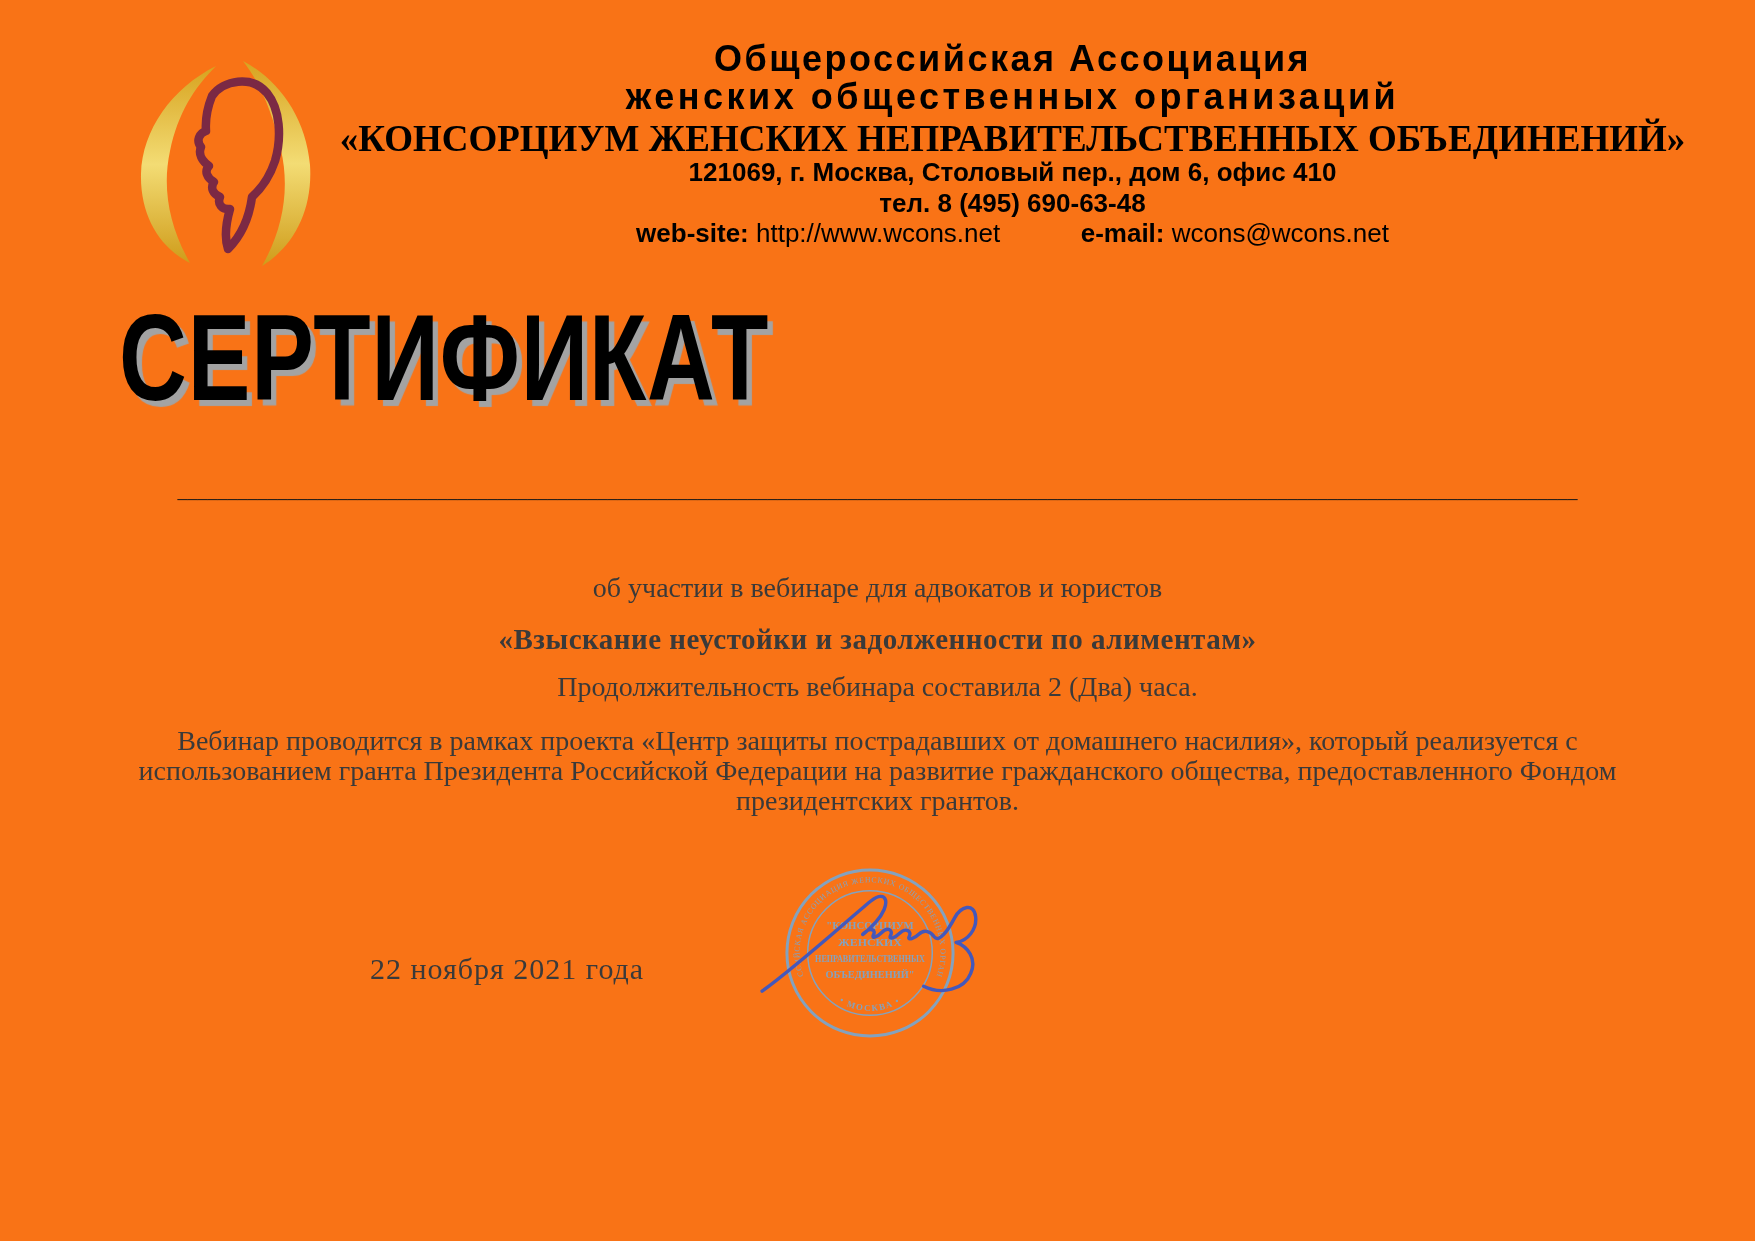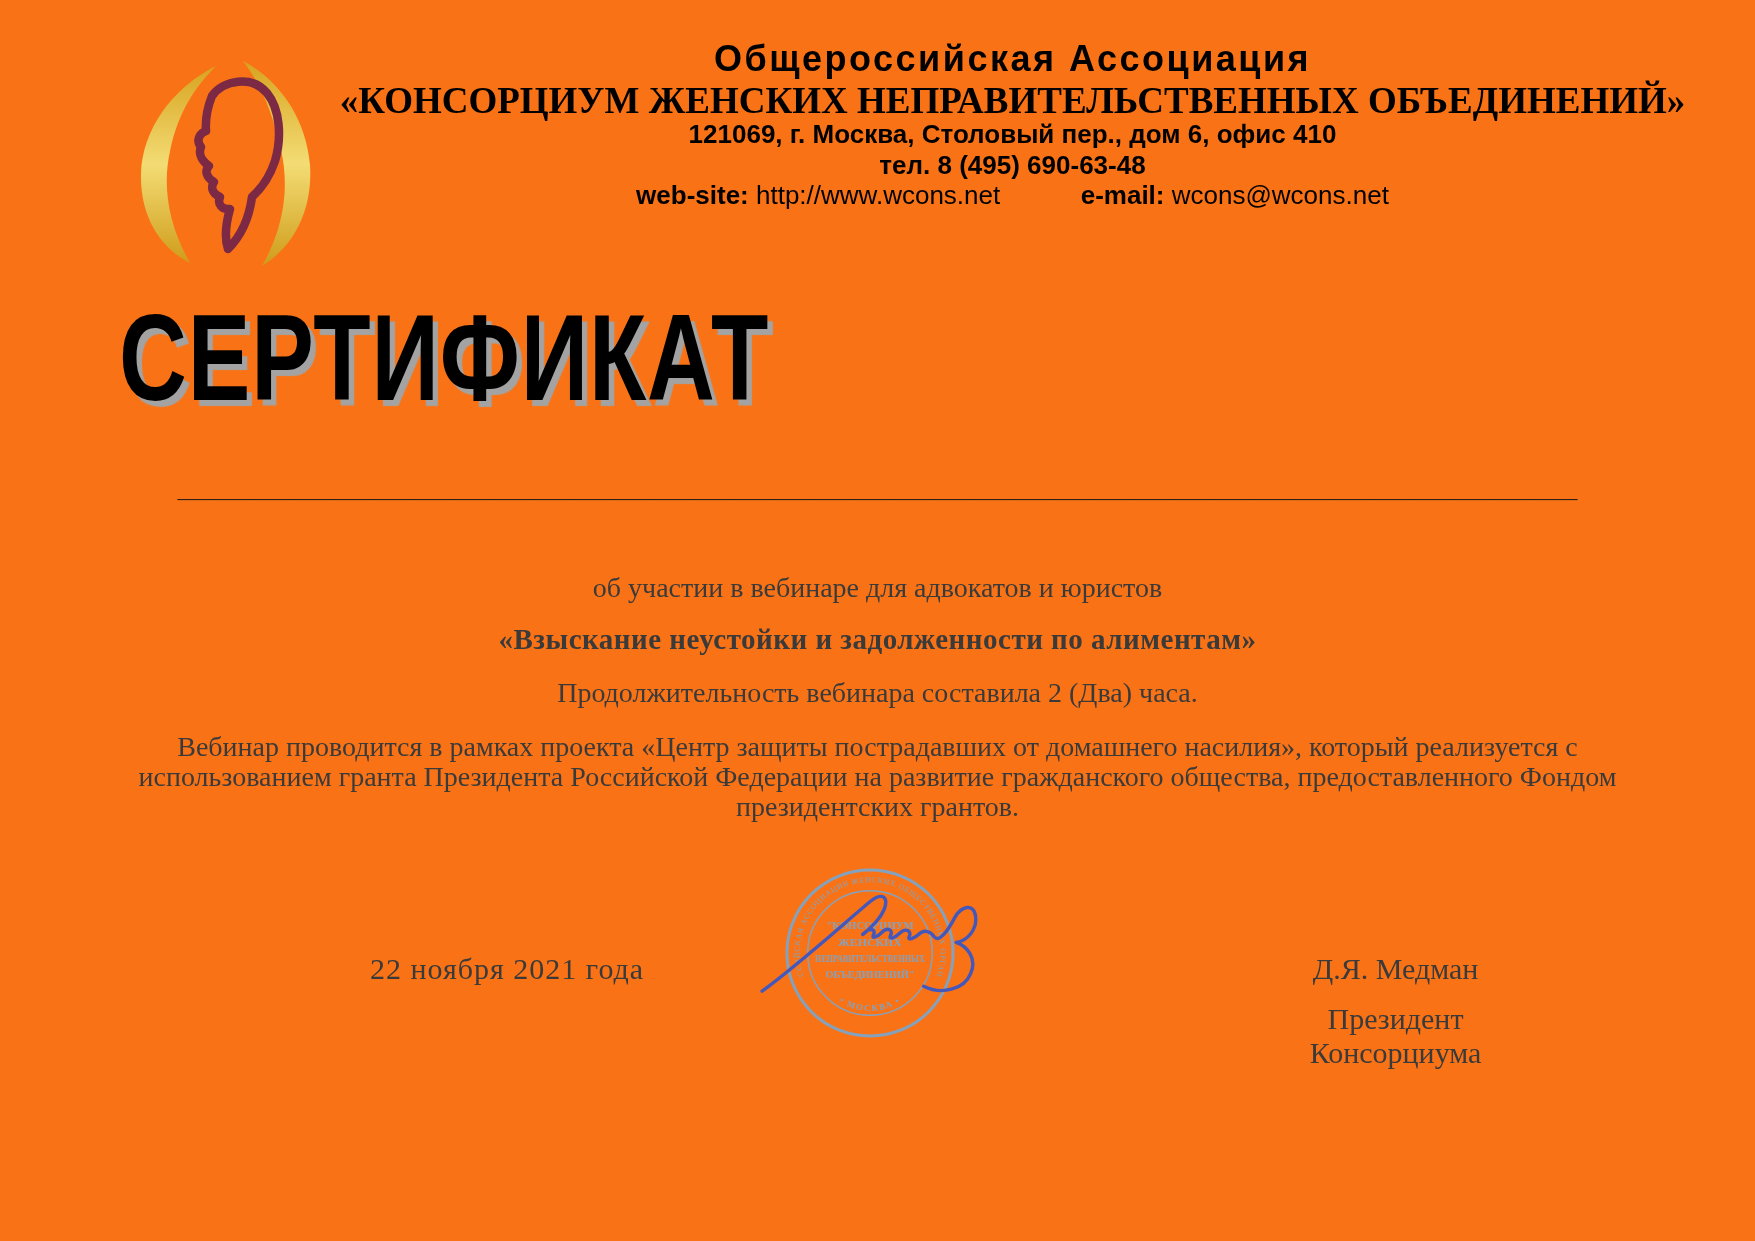--- a/index.html
+++ b/index.html
@@ -58,21 +58,21 @@
     font-family:"Liberation Serif", serif;font-size:20px;color:#1a1a1a;
   }
   
   .body{
     position:absolute;left:0;top:572px;width:100%;
     text-align:center;color:var(--body_text,#3a3a3a);
     font-size:28px;font-family:"Liberation Serif", serif;
   }
   .body p{margin:0;}
   .body .topic{font-weight:bold;font-size:29px;margin-top:19px;letter-spacing:0.5px;}
-  .body .duration{margin-top:21px;}
+  .body .duration{margin-top:15px;}
   .body .project{
     margin:23px auto 4px auto;max-width:1480px;line-height:30px;
   }
   
   .date{
     position:absolute;left:370px;top:952px;
     font-size:30px;color:var(--body_text,#3a3a3a);letter-spacing:1px;
   }
   .signer{
     position:absolute;left:1238px;top:952px;width:315px;
@@ -99,20 +99,21 @@
         </linearGradient>
       </defs>
       <path fill="url(#goldGrad)" d="M90,8 C46,30 16,72 15,116 C14,158 34,190 64,205 C43,168 36,130 44,93 C52,55 68,30 90,8 Z"></path>
       <path fill="url(#goldGrad)" d="M117,3 C153,22 180,60 184,107 C187,153 167,189 136,208 C157,171 164,131 155,92 C147,56 135,26 117,3 Z"></path>
       <path fill="none" stroke="#7b2944" stroke-width="8.5" stroke-linejoin="round" stroke-linecap="round" d="M86,38 C97,22 126,17 141,35 C154,51 156,79 149,103 C144,118 136,130 126,139 C123,161 115,178 102,191 C98,179 100,165 104,151 C96,152 91,146 94,139 C87,136 84,130 88,124 C81,120 78,113 83,108 C76,103 72,96 75,89 C70,83 73,75 80,73 C79,59 82,48 86,38 Z"></path>
     </svg>
   </div>
 
   <div class="header">
     <div class="org1">Общероссийская Ассоциация</div>
+    <div class="org2">женских общественных организаций</div>
     <div class="org3">«КОНСОРЦИУМ ЖЕНСКИХ НЕПРАВИТЕЛЬСТВЕННЫХ ОБЪЕДИНЕНИЙ»</div>
     <div class="addr">121069, г. Москва, Столовый пер., дом 6, офис 410</div>
     <div class="phone">тел. 8 (495) 690-63-48</div>
     <div class="webline">
       <span class="lbl">web-site:</span>
       <span>http://www.wcons.net</span>
       <span class="spacer"></span>
       <span class="lbl">e-mail:</span>
       <span>wcons@wcons.net</span>
     </div>
@@ -148,18 +149,14 @@
       <text x="120" y="88" text-anchor="middle" font-size="15" font-weight="bold" fill="var(--stamp_blue,#74a9d6)" textLength="118" lengthAdjust="spacingAndGlyphs">"КОНСОРЦИУМ</text>
       <text x="120" y="110" text-anchor="middle" font-size="15" font-weight="bold" fill="var(--stamp_blue,#74a9d6)" textLength="86" lengthAdjust="spacingAndGlyphs">ЖЕНСКИХ</text>
       <text x="120" y="132" text-anchor="middle" font-size="14" font-weight="bold" fill="var(--stamp_blue,#74a9d6)" textLength="148" lengthAdjust="spacingAndGlyphs">НЕПРАВИТЕЛЬСТВЕННЫХ</text>
       <text x="120" y="154" text-anchor="middle" font-size="15" font-weight="bold" fill="var(--stamp_blue,#74a9d6)" textLength="120" lengthAdjust="spacingAndGlyphs">ОБЪЕДИНЕНИЙ"</text>
     </svg>
     <svg class="sig" viewBox="0 0 300 170">
       <path fill="none" stroke="var(--signature_blue,#4458bb)" stroke-width="4.2" stroke-linecap="round" stroke-linejoin="round" d="M6,132 C50,100 112,44 140,21 C160,5 166,25 146,47 C135,59 127,65 131,61 C139,53 147,56 143,63 C141,68 148,65 153,60 C161,52 168,57 164,64 C162,69 170,66 175,61 C183,53 191,58 187,65 C185,70 194,67 199,62 C206,55 214,59 218,65 C224,73 235,57 243,42 C251,27 267,23 269,40 C271,56 259,70 245,72 C259,77 271,92 263,110 C255,130 227,137 205,126"></path>
     </svg>
   </div>
 
-  <div class="signer">
-    <div class="signer-name">Д.Я. Медман</div>
-    <div class="signer-title">Президент Консорциума</div>
-  </div>
 
 </div>
 
 </body></html>

